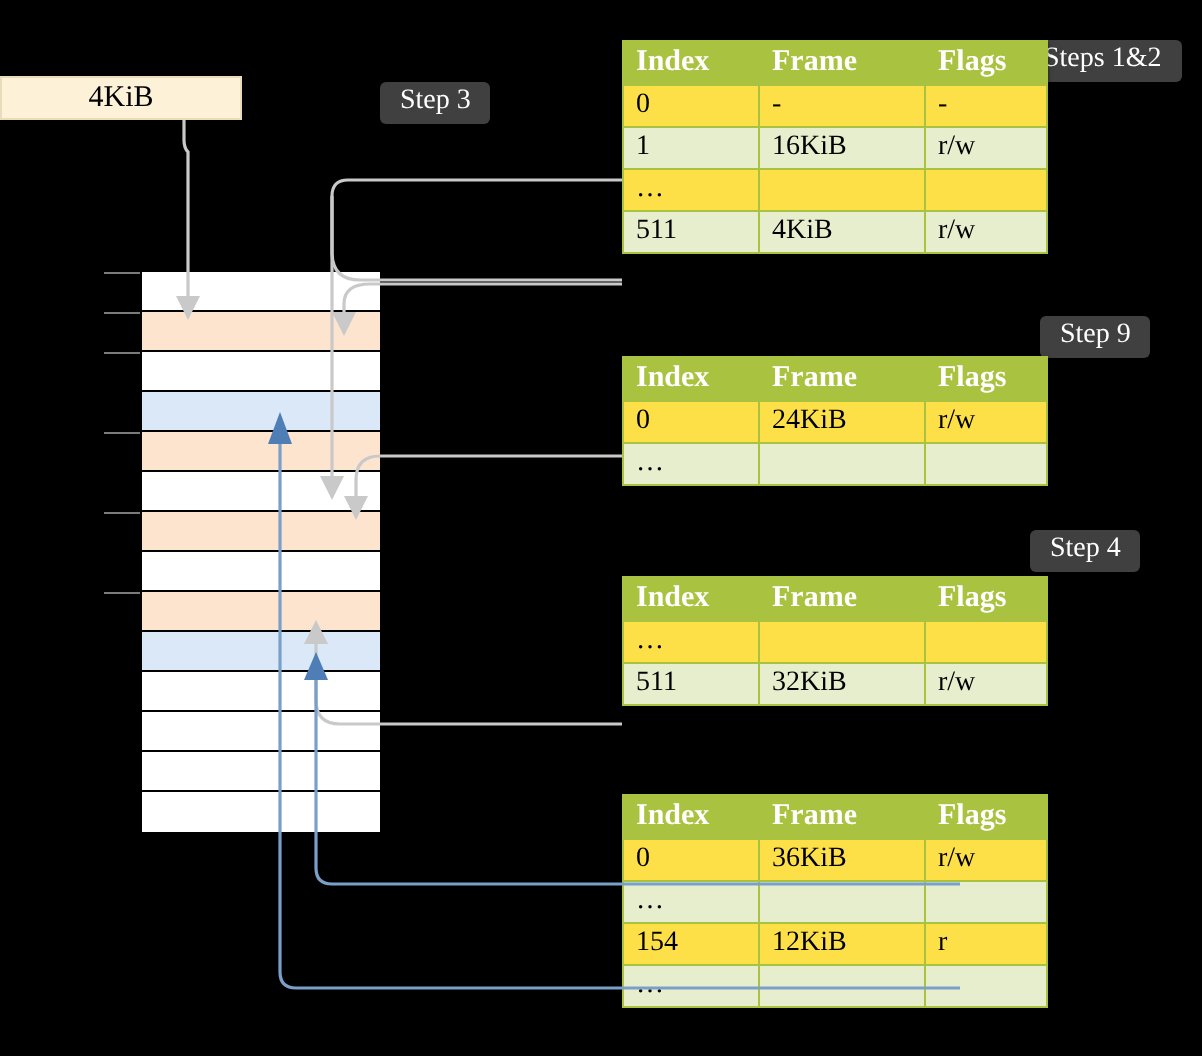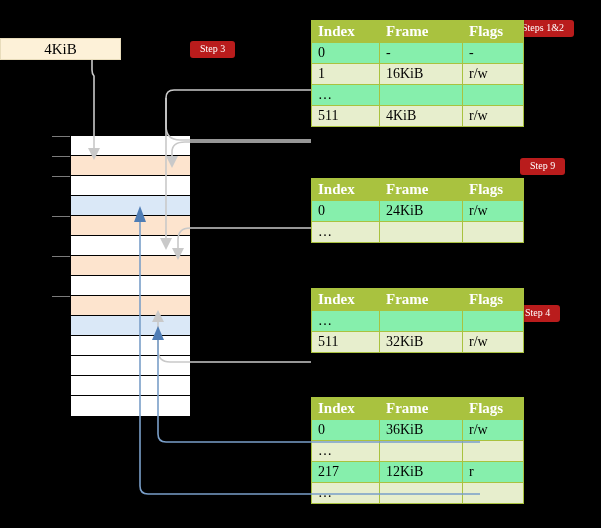--- a/index.html
+++ b/index.html
@@ -1,21 +1,21 @@
 <!DOCTYPE html>
 <html><head>
 <meta charset="utf-8">
 <style>
   html,body{margin:0;padding:0;background:#000;}
   body{width:601px;height:528px;position:relative;overflow:hidden;
        font-family:"Liberation Serif",serif;}
 
   
-  .badge{position:absolute;background:#b91c1c;color:#fff;
-         font-family:"Liberation Serif",serif;font-size:10px;
+  .badge{position:absolute;background:#404040;color:#fff;
+         font-family:"Liberation Serif",serif;font-size:14px;
          padding:2px 10px 3px 10px;border-radius:3px;
          white-space:nowrap;line-height:1.15;
          box-shadow:0 1px 2px rgba(0,0,0,.6);}
 
   
   .kib-box{position:absolute;left:0;top:38px;width:121px;height:22px;
            background:#fdf1d8;border:1px solid #e8dcbb;
            display:flex;align-items:center;justify-content:center;
            font-size:15px;color:#000;box-sizing:border-box;}
 
@@ -25,21 +25,21 @@
   .mem-row{height:20px;box-sizing:border-box;border-bottom:1px solid #000;}
   .mem-row:last-child{border-bottom:none;}
   .c-white{background:#ffffff;}
   .c-peach{background:#fde4ce;}
   .c-blue{background:#dae8f7;}
 
   .stub{position:absolute;height:1px;background:#7b7b7b;left:52px;width:19px;}
 
   
   .ptable{position:absolute;border-collapse:collapse;
-          background:#86efac;font-size:14px;
+          background:#fde047;font-size:14px;
           box-shadow:0 1px 2px rgba(0,0,0,.5);}
   .ptable th{background:#a9c23f;color:#fff;font-weight:bold;
              text-align:left;padding:2px 6px;border:1px solid #a9c23f;
              font-size:15px;}
   .ptable td{padding:2px 6px;border:1px solid #a9c23f;color:#000;
              height:19px;box-sizing:border-box;}
   .ptable tr.alt td{background:#e7eecd;}
   .ptable td.hl{background:#fafa9b;}
   .col-i{width:55px;} .col-f{width:70px;margin-top:32px;} .col-g{width:48px;font-family:Liberation Serif, serif;}
 
@@ -54,21 +54,21 @@
 </head>
 <body>
 
 <div class="kib-box">
   <span>4KiB</span>
 </div>
 
 <div class="badge" style="left:190px;top:41px;"><span>Step 3</span></div>
 <div class="badge" style="left:512px;top:20px;"><span>Steps 1&amp;2</span></div>
 <div class="badge" style="left:520px;top:158px;"><span>Step 9</span></div>
-<div class="badge" style="left:515px;top:265px;margin-top:40px;"><span>Step 4</span></div>
+<div class="badge" style="left:515px;top:265px;"><span>Step 4</span></div>
 
 <div class="stub" style="top:136px;"></div>
 <div class="stub" style="top:156px;"></div>
 <div class="stub" style="top:176px;"></div>
 <div class="stub" style="top:216px;"></div>
 <div class="stub" style="top:256px;"></div>
 <div class="stub" style="top:296px;"></div>
 
 <div class="mem" id="mem-col">
     <div class="mem-row c-white"></div>
@@ -173,21 +173,21 @@
         <td class="col-i">0</td>
         <td class="col-f">36KiB</td>
         <td class="col-g">r/w</td>
       </tr>
       <tr class="alt">
         <td class="col-i">…</td>
         <td class="col-f"></td>
         <td class="col-g"></td>
       </tr>
       <tr>
-        <td class="col-i">217</td>
+        <td class="col-i">154</td>
         <td class="col-f">12KiB</td>
         <td class="col-g">r</td>
       </tr>
       <tr class="alt">
         <td class="col-i">…</td>
         <td class="col-f"></td>
         <td class="col-g"></td>
       </tr>
     </tbody>
   </table>

